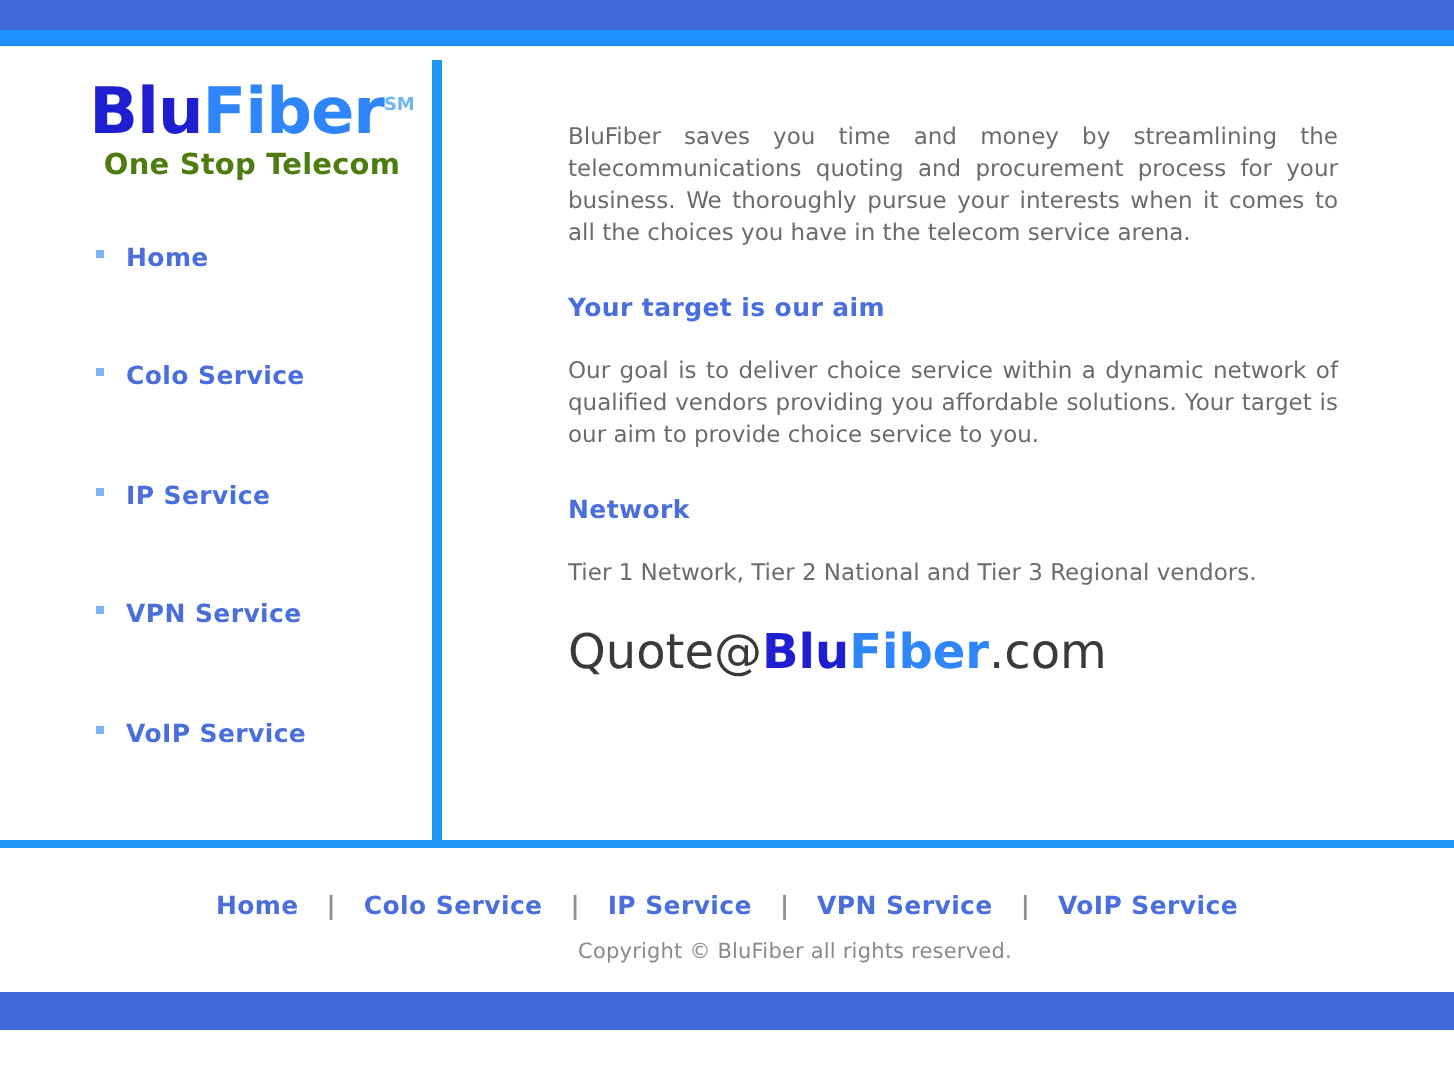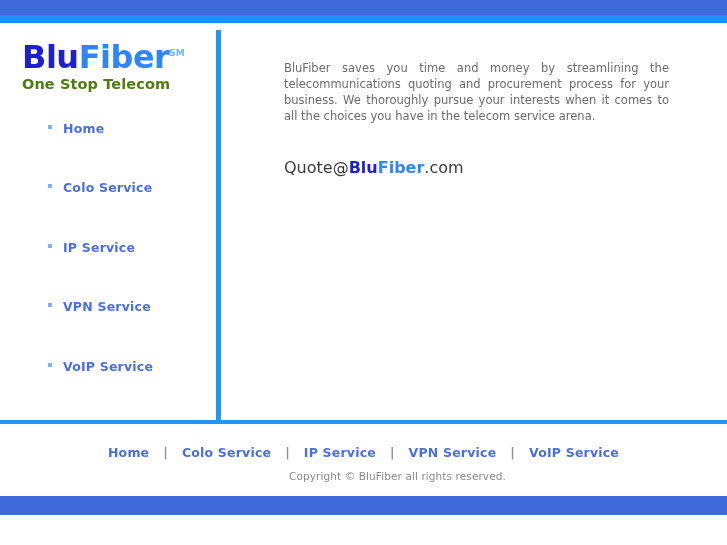--- a/index.html
+++ b/index.html
@@ -51,22 +51,23 @@
   .bottombar {
     position: absolute;
     left: 0; top: 496px;
     width: 727px; height: 19px;
     background: #4069dc;
   }
 
   
   .logo-block {
     position: absolute;
-    left: 22px; top: 36px;
+    left: 36px; top: 36px;
     width: 180px;
+    text-align: center;
   }
   .logo-word {
     font-family: "DejaVu Sans", "Liberation Sans", sans-serif;
     font-size: 32px;
     font-weight: bold;
     line-height: 34px;
     letter-spacing: -0.5px;
     white-space: nowrap;
   }
   .logo-blu  { color: #1f1fd2; }
@@ -137,24 +138,24 @@
     font-size: 11.5px;
     color: #6b6b6b;
     line-height: 16px;
     text-align: justify;
     margin: 16px 0 22px 0;
   }
   .sec-body.last { margin-bottom: 14px; }
   .gap-head { margin-top: 0; }
 
   .email-line {
-    font-size: 16px;
+    font-size: 24px;
     color: #3a3a3a;
     line-height: 24px;
-    margin: 32px 0 0 0;
+    margin: 20px 0 0 0;
     letter-spacing: 0;
     white-space: nowrap;
   }
   .email-blu  { color: #1f1fd2; font-weight: bold; }
   .email-fib  { color: #2f86fb; font-weight: bold; }
 
   
   .footnav {
     position: absolute;
     left: 0; top: 442px;
@@ -222,21 +223,25 @@
   <li>
     <span class="bullet"></span>
     <a href="#" class="navlabel">VoIP Service</a>
   </li>
 </ul>
 
 <div class="content">
 
   <p class="sec-body">BluFiber saves you time and money by streamlining the telecommunications quoting and procurement process for your business. We thoroughly pursue your interests when it comes to all the choices you have in the telecom service arena.</p>
 
-
+  <h2 class="sec-head">Your target is our aim</h2>
+  <p class="sec-body">Our goal is to deliver choice service within a dynamic network of qualified vendors providing you affordable solutions. Your target is our aim to provide choice service to you.</p>
+
+  <h2 class="sec-head">Network</h2>
+  <p class="sec-body last">Tier 1 Network, Tier 2 National and Tier 3 Regional vendors.</p>
 
   <div class="email-line"><span>Quote@</span><span class="email-blu">Blu</span><span class="email-fib">Fiber</span><span>.com</span></div>
 
 </div>
 
 <div class="footnav"><a href="#">Home</a><span class="sep">|</span><a href="#">Colo Service</a><span class="sep">|</span><a href="#">IP Service</a><span class="sep">|</span><a href="#">VPN Service</a><span class="sep">|</span><a href="#">VoIP Service</a></div>
 
 <div class="copyright">Copyright © BluFiber all rights reserved.</div>
 
 </body></html>

